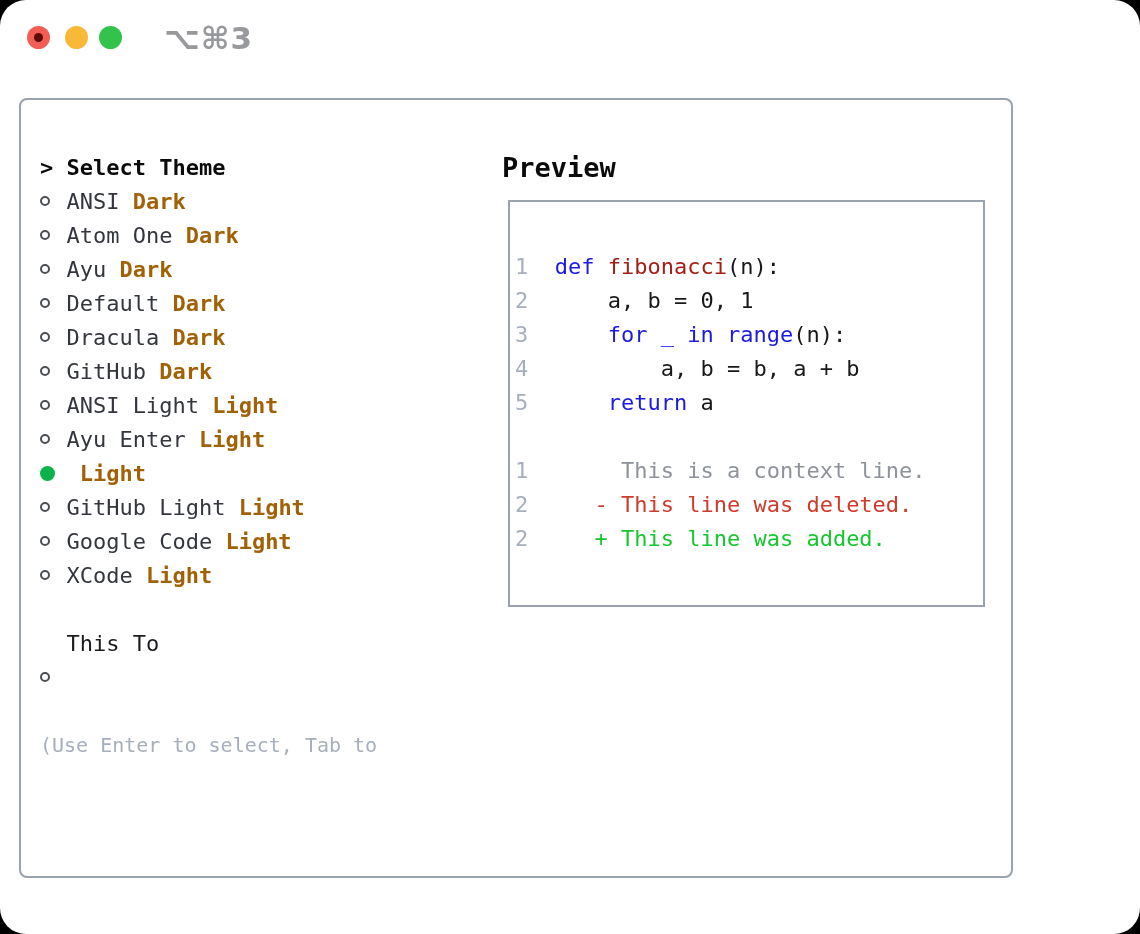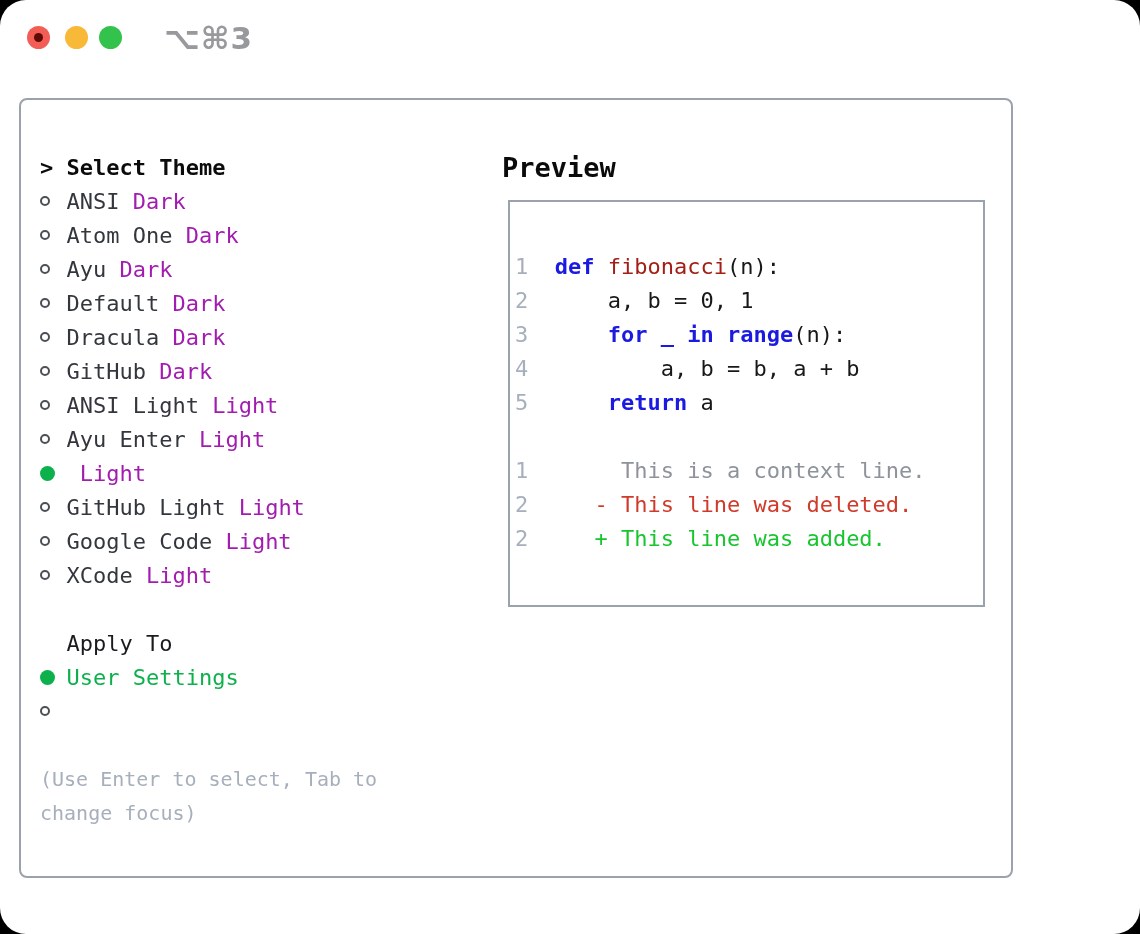--- a/index.html
+++ b/index.html
@@ -43,21 +43,21 @@
   
   .leftcol { position:absolute; left:19px; top:50px; }
   .row { height:34px; display:flex; align-items:center; font-size:22px; white-space:pre; }
   .cell { width:26.5px; flex:none; display:flex; align-items:center; }
   .cursor { font-weight:bold; color:#0b0b0c; }
   .h-title { font-weight:bold; color:#0b0b0c; }
   .h-sub { font-weight:normal; color:#1a1b1e; }
   .radio { width:10px; height:10px; border:2px solid #4b5057; border-radius:50%; }
   .radio.on { width:15px; height:15px; border:0; background:#0db14c; }
   .name { color:#33373d; }
-  .variant { color:#a21caf; margin-left:13.2px; }
+  .variant { color:#a16207; margin-left:13.2px;font-weight:bold; }
   .row.sel .name { color:#0db14c; }
   .spacer { height:34px; }
   .help { height:34px; display:flex; align-items:center; font-size:20px; color:#a6afbb; white-space:pre; }
 
   
   .preview-title {
     position:absolute; left:481px; top:50px; height:34px;
     display:flex; align-items:center;
     font-size:27px; font-weight:bold; color:#0b0b0c;
   }
@@ -69,21 +69,21 @@
     overflow:hidden;
   }
   .codepre {
     margin:0; padding:48px 0 0 5px;
     font-family:"DejaVu Sans Mono", monospace;
     font-size:22px; line-height:34px;
     white-space:pre;
   }
   .pl { height:34px; }
   .gut { display:inline-block; width:3ch; color:#a6afbb; }
-  .kw  { color:#1b1ae1;font-weight:bold; }
+  .kw  { color:#1b1ae1; }
   .fn  { color:#a31f16;text-align:center; }
   .plain { color:#17181a; }
   .ctx { color:#8e939b; }
   .del { color:#cf3a2a; }
   .add { color:#17c52e; }
 </style>
 </head>
 <body>
 
 <div class="card">
@@ -161,34 +161,29 @@
       <div class="row">
         <span class="cell"><span class="radio"></span></span>
         <span class="name">XCode</span>
         <span class="variant">Light</span>
       </div>
 
       <div class="spacer"></div>
 
       <div class="row">
         <span class="cell"></span>
-        <span class="h-sub">Apply To</span>
-      </div>
-      <div class="row sel">
-        <span class="cell"><span class="radio on"></span></span>
-        <span class="name">User Settings</span>
+        <span class="h-sub">This To</span>
       </div>
       <div class="row">
         <span class="cell"><span class="radio"></span></span>
       </div>
 
       <div class="spacer"></div>
 
       <div class="help">(Use Enter to select, Tab to</div>
-      <div class="help">change focus)</div>
 
     </div>
 
     <div class="preview-title">Preview</div>
 
     <div class="preview-box">
       <pre class="codepre"><div class="pl"><span class="gut">1</span><span class="kw">def </span><span class="fn">fibonacci</span><span class="plain">(n):</span></div><div class="pl"><span class="gut">2</span><span class="plain">    a, b = 0, 1</span></div><div class="pl"><span class="gut">3</span><span class="plain">    </span><span class="kw">for _ in range</span><span class="plain">(n):</span></div><div class="pl"><span class="gut">4</span><span class="plain">        a, b = b, a + b</span></div><div class="pl"><span class="gut">5</span><span class="plain">    </span><span class="kw">return</span><span class="plain"> a</span></div><div class="pl"><span class="gut"></span></div><div class="pl"><span class="gut">1</span><span class="ctx">     This is a context line.</span></div><div class="pl"><span class="gut">2</span><span class="del">   - This line was deleted.</span></div><div class="pl"><span class="gut">2</span><span class="add">   + This line was added.</span></div></pre>
     </div>
 
   </div>

